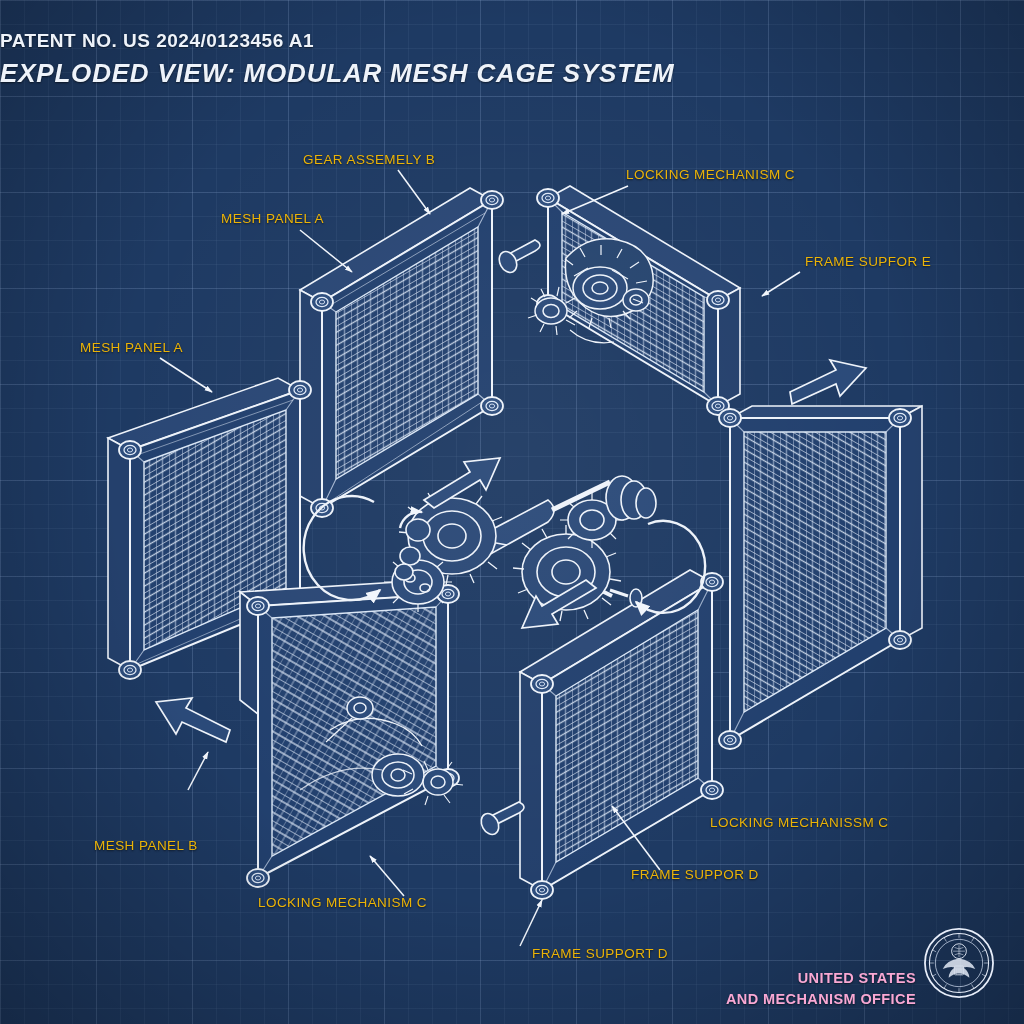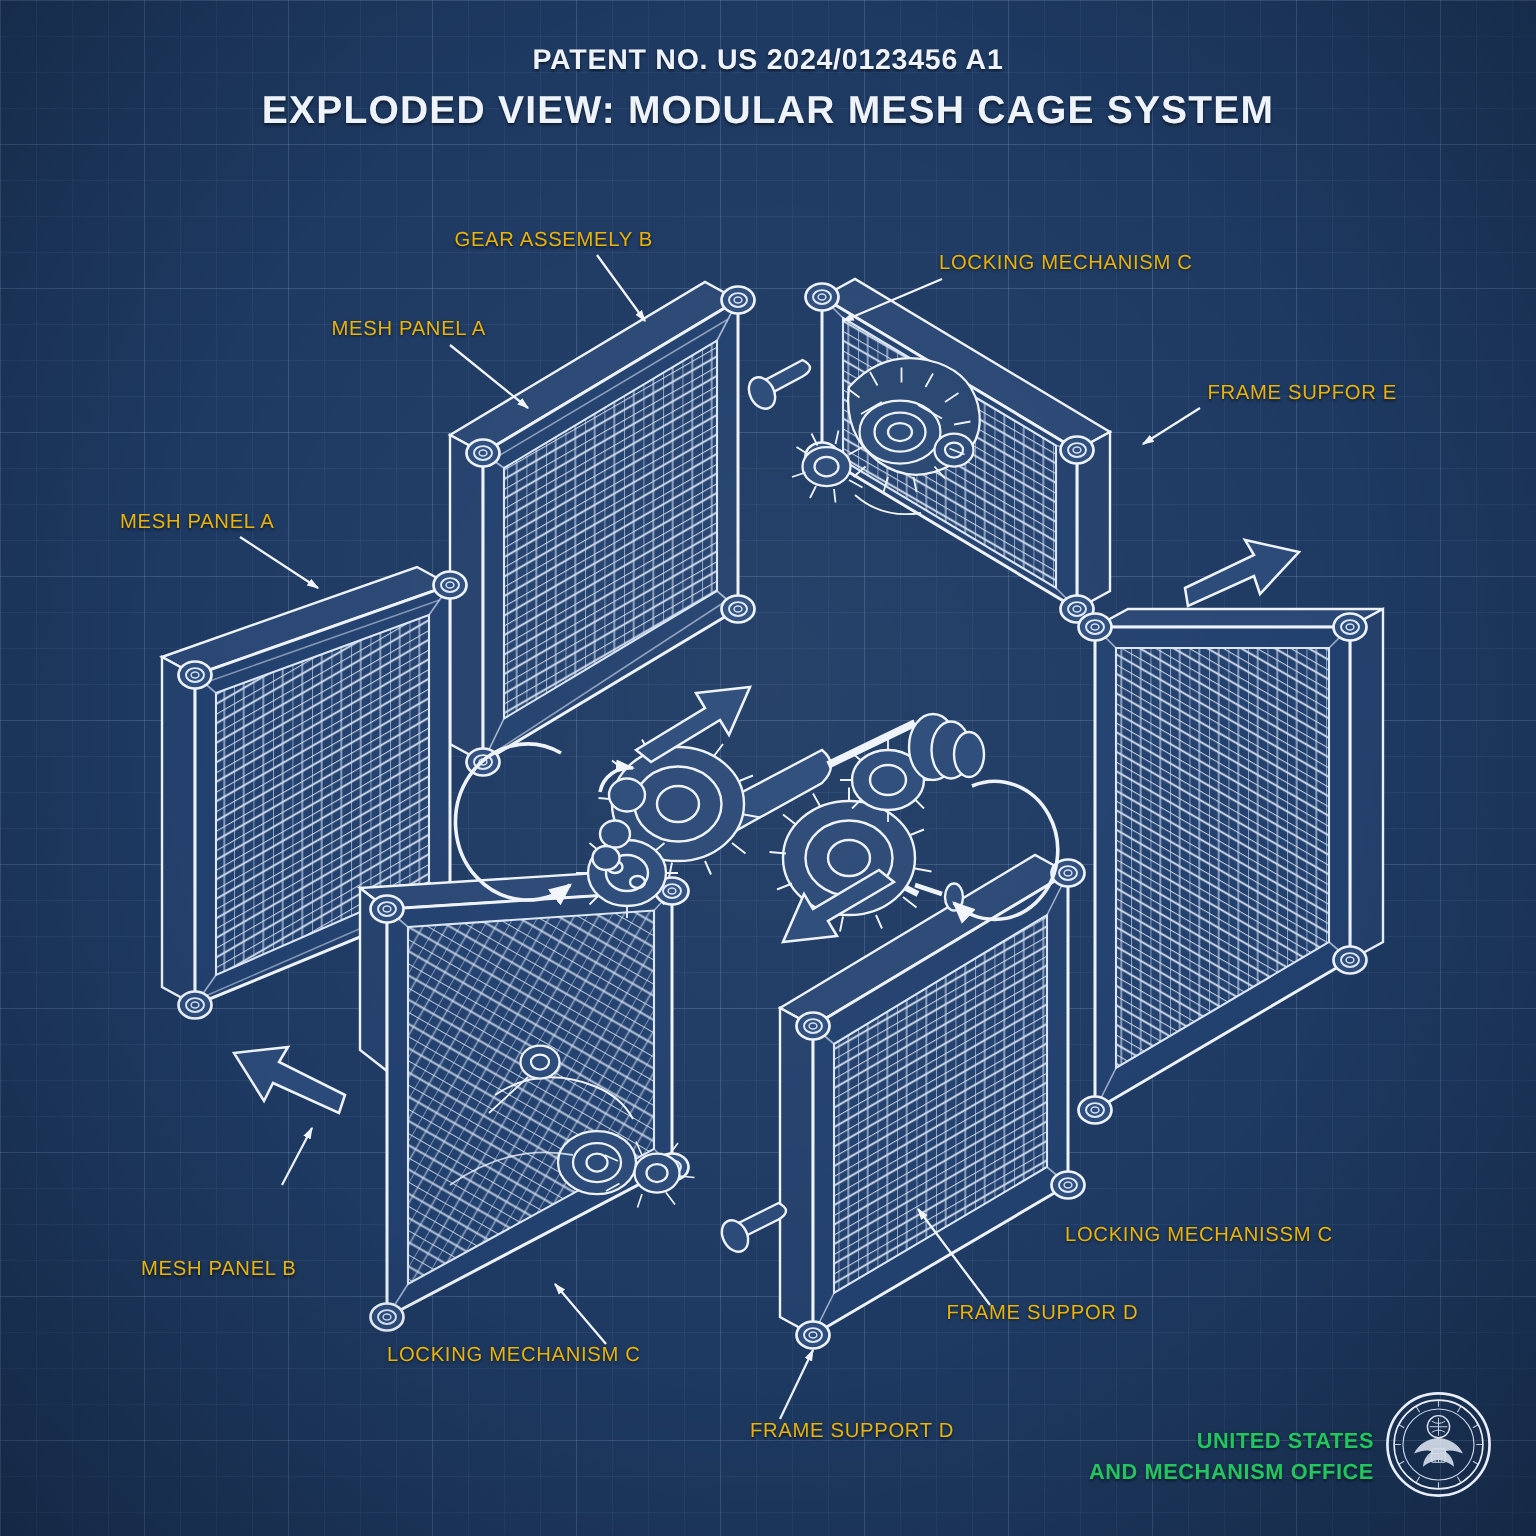--- a/index.html
+++ b/index.html
@@ -13,27 +13,27 @@
       linear-gradient(to right, rgba(156,186,226,0.16) 1px, transparent 1px),
       linear-gradient(to bottom, rgba(156,186,226,0.16) 1px, transparent 1px),
       linear-gradient(to right, rgba(156,186,226,0.07) 1px, transparent 1px),
       linear-gradient(to bottom, rgba(156,186,226,0.07) 1px, transparent 1px);
     background-size:96px 96px,96px 96px,24px 24px,24px 24px;
     background-position:0 0,0 0,0 0,0 0;
   }
   #vig{position:absolute;inset:0;pointer-events:none;
     background:radial-gradient(ellipse at 50% 45%, rgba(255,255,255,0.045) 0%, rgba(0,0,0,0) 55%, rgba(0,0,0,0.30) 100%);}
   #art{position:absolute;inset:0;}
-  .ttl{position:absolute;left:0;width:100%;text-align:center;color:#eef3fa;
+  .ttl{position:absolute;left:0;width:100%;color:#eef3fa;
        letter-spacing:.5px;text-shadow:0 1px 2px rgba(0,0,0,.55);}
   #t1{top:30px;font-size:19px;font-weight:bold;}
-  #t2{top:58px;font-size:26px;font-weight:bold;letter-spacing:.8px;}
+  #t2{top:58px;font-size:26px;font-weight:bold;letter-spacing:.8px;font-style:italic;}
   .lbl{position:absolute;color:#eab308;font-size:13.5px;letter-spacing:.45px;
        white-space:nowrap;text-shadow:0 1px 2px rgba(0,0,0,.6);}
-  #foot{position:absolute;right:108px;bottom:30px;text-align:right;color:#22c55e;
+  #foot{position:absolute;right:108px;bottom:13px;text-align:right;color:#f9a8d4;
         font-size:14.5px;font-weight:bold;line-height:1.5;letter-spacing:.4px;
         text-shadow:0 1px 2px rgba(0,0,0,.55);}
   #seal{position:absolute;right:28px;bottom:24px;width:74px;height:74px;}
 </style>
 </head>
 <body>
 
 <div id="page">
 
   <div id="grid"></div>
@@ -291,21 +291,21 @@
   <div class="ttl" id="t1">PATENT NO. US 2024/0123456 A1</div>
   <div class="ttl" id="t2">EXPLODED VIEW: MODULAR MESH CAGE SYSTEM</div>
 
   <div class="lbl" style="left:303px;top:152px">GEAR ASSEMELY B</div>
   <div class="lbl" style="left:221px;top:211px">MESH PANEL A</div>
   <div class="lbl" style="left:626px;top:167px">LOCKING MECHANISM C</div>
   <div class="lbl" style="left:805px;top:254px">FRAME SUPFOR E</div>
   <div class="lbl" style="left:80px;top:340px">MESH PANEL A</div>
   <div class="lbl" style="left:94px;top:838px">MESH PANEL B</div>
   <div class="lbl" style="left:258px;top:895px">LOCKING MECHANISM C</div>
-  <div class="lbl" style="left:500px;top:946px">FRAME SUPPORT D</div>
+  <div class="lbl" style="left:532px;top:946px">FRAME SUPPORT D</div>
   <div class="lbl" style="left:631px;top:867px">FRAME SUPPOR D</div>
   <div class="lbl" style="left:710px;top:815px">LOCKING MECHANISSM C</div>
 
   <div id="foot">
     <div>UNITED STATES</div>
     <div>AND MECHANISM OFFICE</div>
   </div>
 
   <svg id="seal" viewBox="0 0 100 100">
     <circle cx="50" cy="50" r="46" fill="none" stroke="#e8eefa" stroke-width="2.4"></circle>

